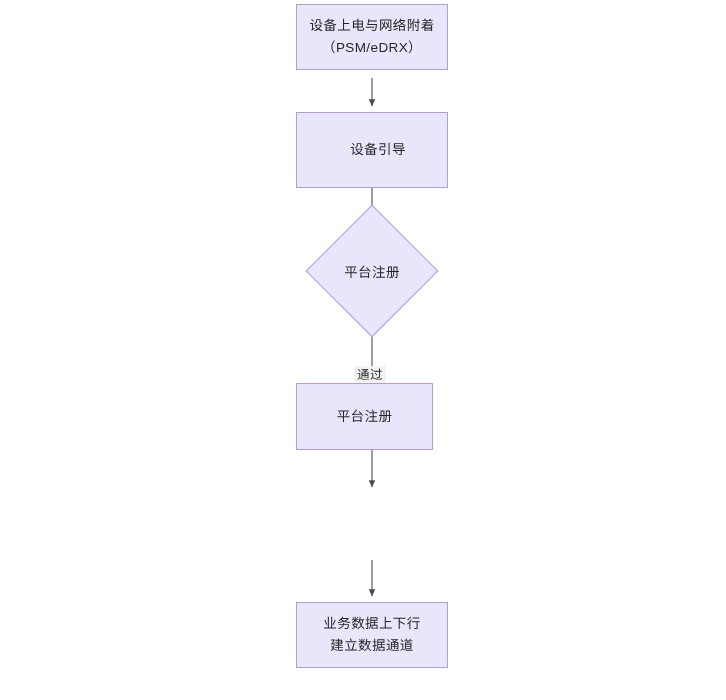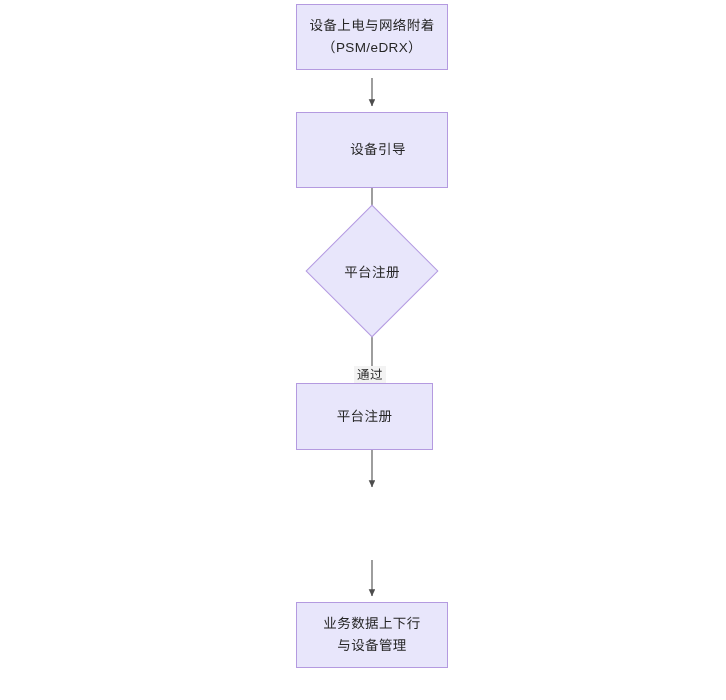--- a/index.html
+++ b/index.html
@@ -133,16 +133,16 @@
 
   <div class="edge-label" style="left:354px; top:342px;margin-top:24px;">通过</div>
 
   <div class="node" style="left:296px; top:383px; width:137px; height:67px;">
     <span class="node-line">平台注册</span>
   </div>
 
 
   <div class="node" style="left:296px; top:602px; width:152px; height:66px;">
     <span class="node-line">业务数据上下行</span>
-    <span class="node-line">与设备管理</span>
+    <span class="node-line">建立数据通道</span>
   </div>
 
 </div>
 
 </body></html>

